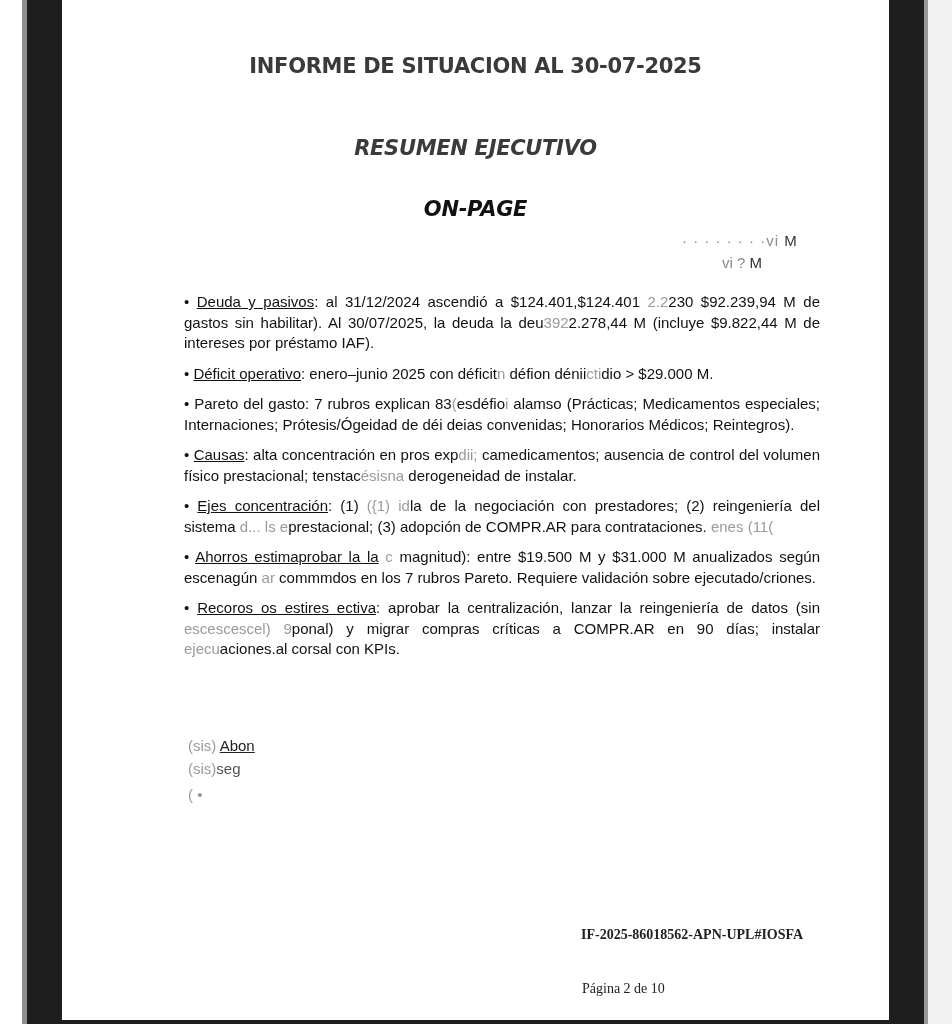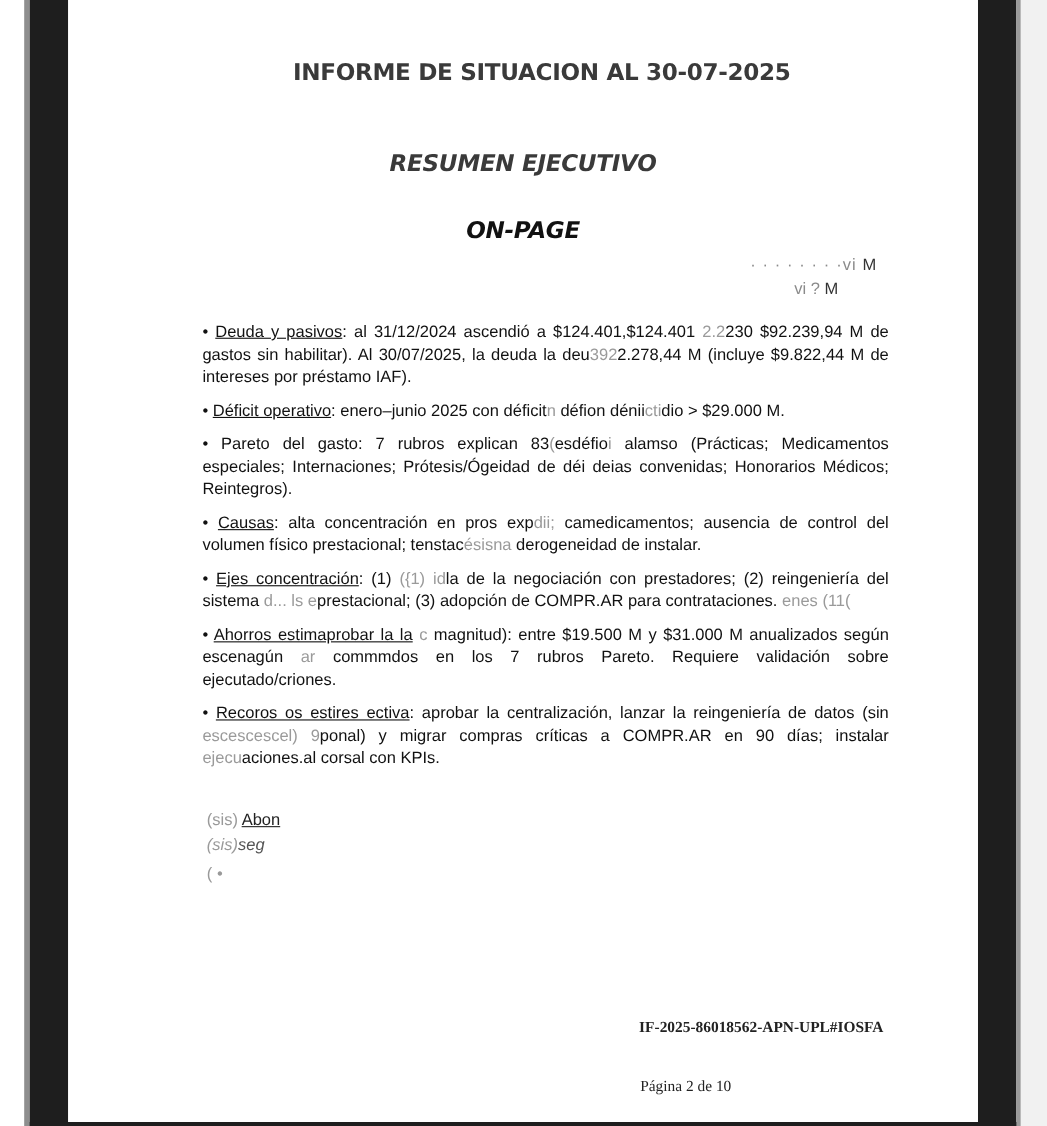--- a/index.html
+++ b/index.html
@@ -18,45 +18,45 @@
 
     .page {
       position: absolute; left: 62px; top: 0; width: 827px; height: 1020px;
       background: #ffffff;
     }
     .title {
       position: absolute; left: 0; width: 827px; text-align: center;
       font-family: "DejaVu Sans", sans-serif; font-weight: bold; color: #3a3a3a;
       letter-spacing: -0.3px;
     }
-    .t1 { top: 54px; font-size: 21px; margin-left: 17px; }
+    .t1 { top: 54px; font-size: 21px; }
     .t2 { top: 136px; font-size: 21px; font-style: italic; }
     .t3 { top: 197px; font-size: 21px; font-style: italic; color: #111; }
 
     .body {
       position: absolute; left: 122px; top: 292px; width: 636px;
       font-size: 15px; line-height: 20.5px; color: #111;
       text-align: justify;
     }
-    .para { margin: 0 12px 10px 0; }
+    .para { margin: 0 0 10px 0; }
     .u { text-decoration: underline; }
     .ghost { color: #9a9a9a; }
 
     .ghost-float { position: absolute; font-size: 15px; color: #8a8a8a; }
     .gf1 { left: 620px; top: 232px; letter-spacing: 1px; }
     .gf1 b { color: #333; font-weight: normal; }
     .gf2 { left: 660px; top: 254px; }
     .gf2 b { color: #333; font-weight: normal; }
 
     .trail {
       position: absolute; left: 126px; font-size: 15px; color: #555;
     }
     .tr1 { top: 737px; }
     .tr1 .u { color: #222; }
-    .tr2 { top: 760px; font-style: italic; }
+    .tr2 { top: 760px; }
     .tr3 { top: 786px; color: #999; }
 
     .footer-id {
       position: absolute; left: 519px; top: 927px;
       font-family: "Liberation Serif", serif; font-size: 14px; color: #222; font-weight: bold;
     }
     .footer-page {
       position: absolute; left: 520px; top: 981px;
       font-family: "Liberation Serif", serif; font-size: 14px; color: #222;
     }

